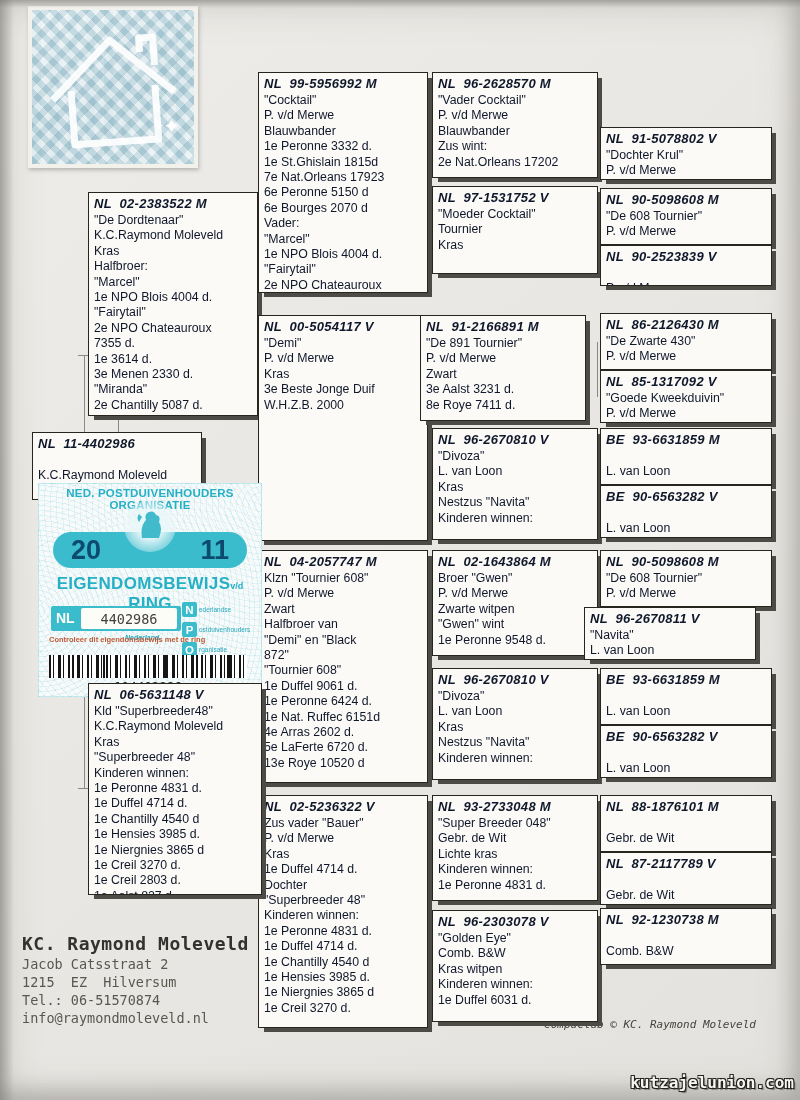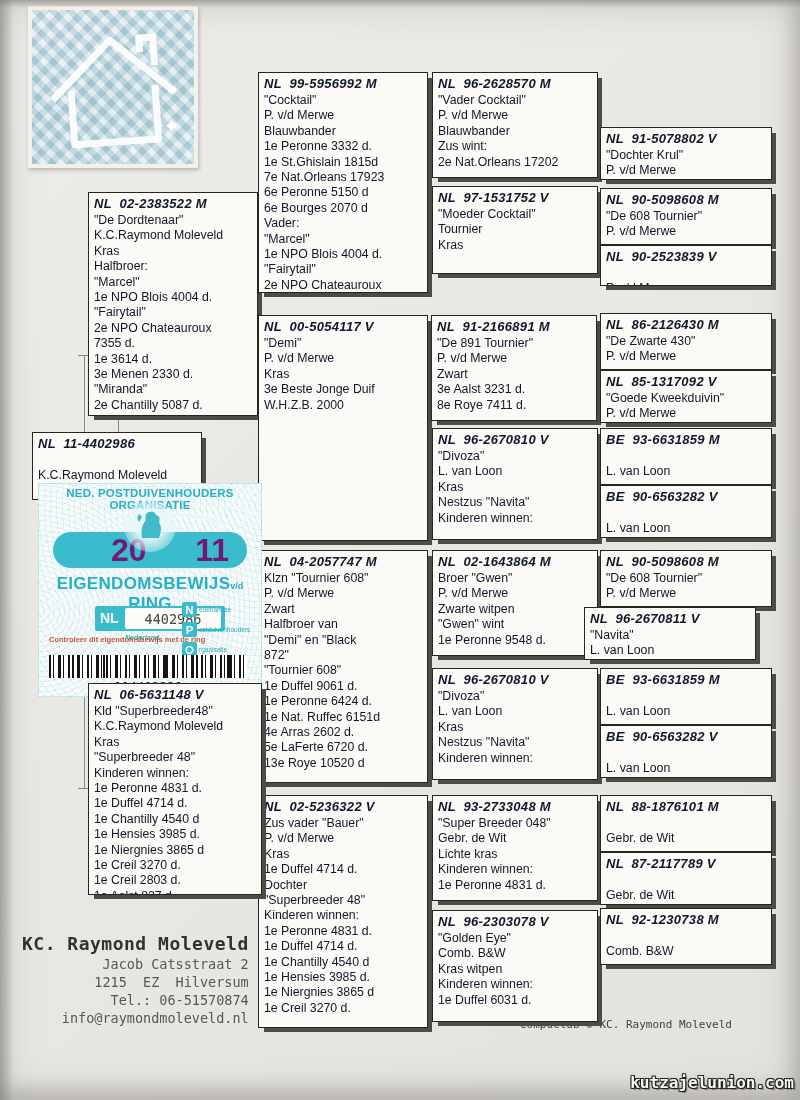--- a/index.html
+++ b/index.html
@@ -47,25 +47,25 @@
           #f7fbfb;
         border:1px solid rgba(42,181,201,.25);box-sizing:border-box;
         font-family:"Liberation Sans",sans-serif;}
   .cert-org{position:absolute;left:0;top:3px;width:100%;text-align:center;font-size:11.5px;font-weight:bold;
         color:#26b0c6;letter-spacing:.2px;}
   .cert-crest{position:absolute;left:50%;top:16px;transform:translateX(-50%);width:52px;height:52px;border-radius:50%;
         background:radial-gradient(circle,#eaf7f9 30%,rgba(234,247,249,.4) 70%,transparent 75%);z-index:3;
         display:flex;align-items:center;justify-content:center;}
   .cert-pill{position:absolute;left:14px;right:14px;top:48px;height:36px;border-radius:18px;background:#3abccd;
         display:flex;justify-content:space-between;align-items:center;padding:0 18px;box-sizing:border-box;}
-  .cert-year{font-size:32px;font-weight:bold;color:#701a75;font-family:"Liberation Sans",sans-serif;margin-left:40px;}
+  .cert-year{font-size:27px;font-weight:bold;color:#0c4a6e;font-family:"Liberation Sans",sans-serif;}
   .cert-title{position:absolute;left:0;top:90px;width:100%;text-align:center;color:#26b0c6;font-weight:bold;}
   .cert-title .big{font-size:17px;letter-spacing:.3px;}
   .cert-title .small{font-size:9px;}
-  .cert-nlband{position:absolute;left:12px;top:122px;width:130px;height:25px;background:#3abccd;border-radius:2px;margin-left:44px;}
+  .cert-nlband{position:absolute;left:12px;top:122px;width:130px;height:25px;background:#3abccd;border-radius:2px;}
   .cert-nl{position:absolute;left:5px;top:4px;color:#fdfdfa;font-weight:bold;font-size:14px;}
   .cert-ringfield{position:absolute;left:30px;top:2px;right:4px;bottom:2px;background:#fdfdf8;border-radius:2px;
         display:flex;align-items:center;justify-content:center;font-family:"DejaVu Sans Mono",monospace;
         font-size:13.5px;color:#43423e;}
   .cert-npo{position:absolute;right:5px;top:118px;width:74px;}
   .npo-row{display:flex;align-items:center;margin-bottom:5px;}
   .npo-letter{width:15px;height:15px;background:#3abccd;color:#fff;font-weight:bold;font-size:11.5px;
         display:flex;align-items:center;justify-content:center;border-radius:2px;flex:0 0 15px;}
   .npo-word{font-size:6.5px;color:#2aa9be;margin-left:2px;}
   .cert-country{position:absolute;left:86px;top:150px;font-size:7px;font-style:italic;color:#2aa9be;font-weight:bold;}
@@ -74,23 +74,23 @@
         background-image:
          repeating-linear-gradient(90deg,#151515 0 2px,transparent 2px 4px,#151515 4px 5px,transparent 5px 9px,
            #151515 9px 12px,transparent 12px 14px,#151515 14px 15px,transparent 15px 19px),
          repeating-linear-gradient(90deg,transparent 0 23px,#151515 23px 25px,transparent 25px 31px);}
   .cert-barnum{position:absolute;left:10px;top:195px;width:198px;text-align:center;
         font-family:"DejaVu Sans Mono",monospace;font-size:12.5px;color:#2e2d29;}
 
   
   .owner{position:absolute;left:22px;top:933px;font-family:"DejaVu Sans Mono",monospace;}
   .owner-name{font-size:18px;font-weight:bold;color:#33322e;letter-spacing:.5px;line-height:22px;}
-  .owner-line{font-size:13.5px;color:#59574f;line-height:18px;white-space:pre;text-align:right;}
-  .footer-credit{position:absolute;left:520px;top:1018px;width:260px;text-align:left;
-        font-family:"DejaVu Sans Mono",monospace;font-size:11px;color:#45443f;}
+  .owner-line{font-size:13.5px;color:#59574f;line-height:18px;white-space:pre;}
+  .footer-credit{position:absolute;left:520px;top:1018px;width:260px;text-align:center;
+        font-family:"DejaVu Sans Mono",monospace;font-style:italic;font-size:11px;color:#45443f;}
   .watermark{position:absolute;right:6px;bottom:8px;font-family:"DejaVu Sans Mono",monospace;
         font-weight:bold;font-size:16px;color:#f7f6ef;
         text-shadow:-1px -1px 0 #23221f,1px -1px 0 #23221f,-1px 1px 0 #23221f,1px 1px 0 #23221f,2px 2px 1px rgba(0,0,0,.4);}
 </style>
 </head>
 <body>
 
 <div class="page">
 
 
@@ -269,21 +269,21 @@
       <div class="box-line">Blauwbander</div>
       <div class="box-line">Zus wint:</div>
       <div class="box-line">2e Nat.Orleans 17202</div>
     </div>
   <div class="box" style="left:432px;top:186px;width:166px;height:88px">
       <div class="box-ring">NL  97-1531752 V</div>
       <div class="box-line">"Moeder Cocktail"</div>
       <div class="box-line">Tournier</div>
       <div class="box-line">Kras</div>
     </div>
-  <div class="box" style="left:431px;top:315px;width:166px;height:106px">
+  <div class="box" style="left:420px;top:315px;width:166px;height:106px">
       <div class="box-ring">NL  91-2166891 M</div>
       <div class="box-line">"De 891 Tournier"</div>
       <div class="box-line">P. v/d Merwe</div>
       <div class="box-line">Zwart</div>
       <div class="box-line">3e Aalst 3231 d.</div>
       <div class="box-line">8e Roye 7411 d.</div>
     </div>
   <div class="box" style="left:432px;top:428px;width:166px;height:112px">
       <div class="box-ring">NL  96-2670810 V</div>
       <div class="box-line">"Divoza"</div>

